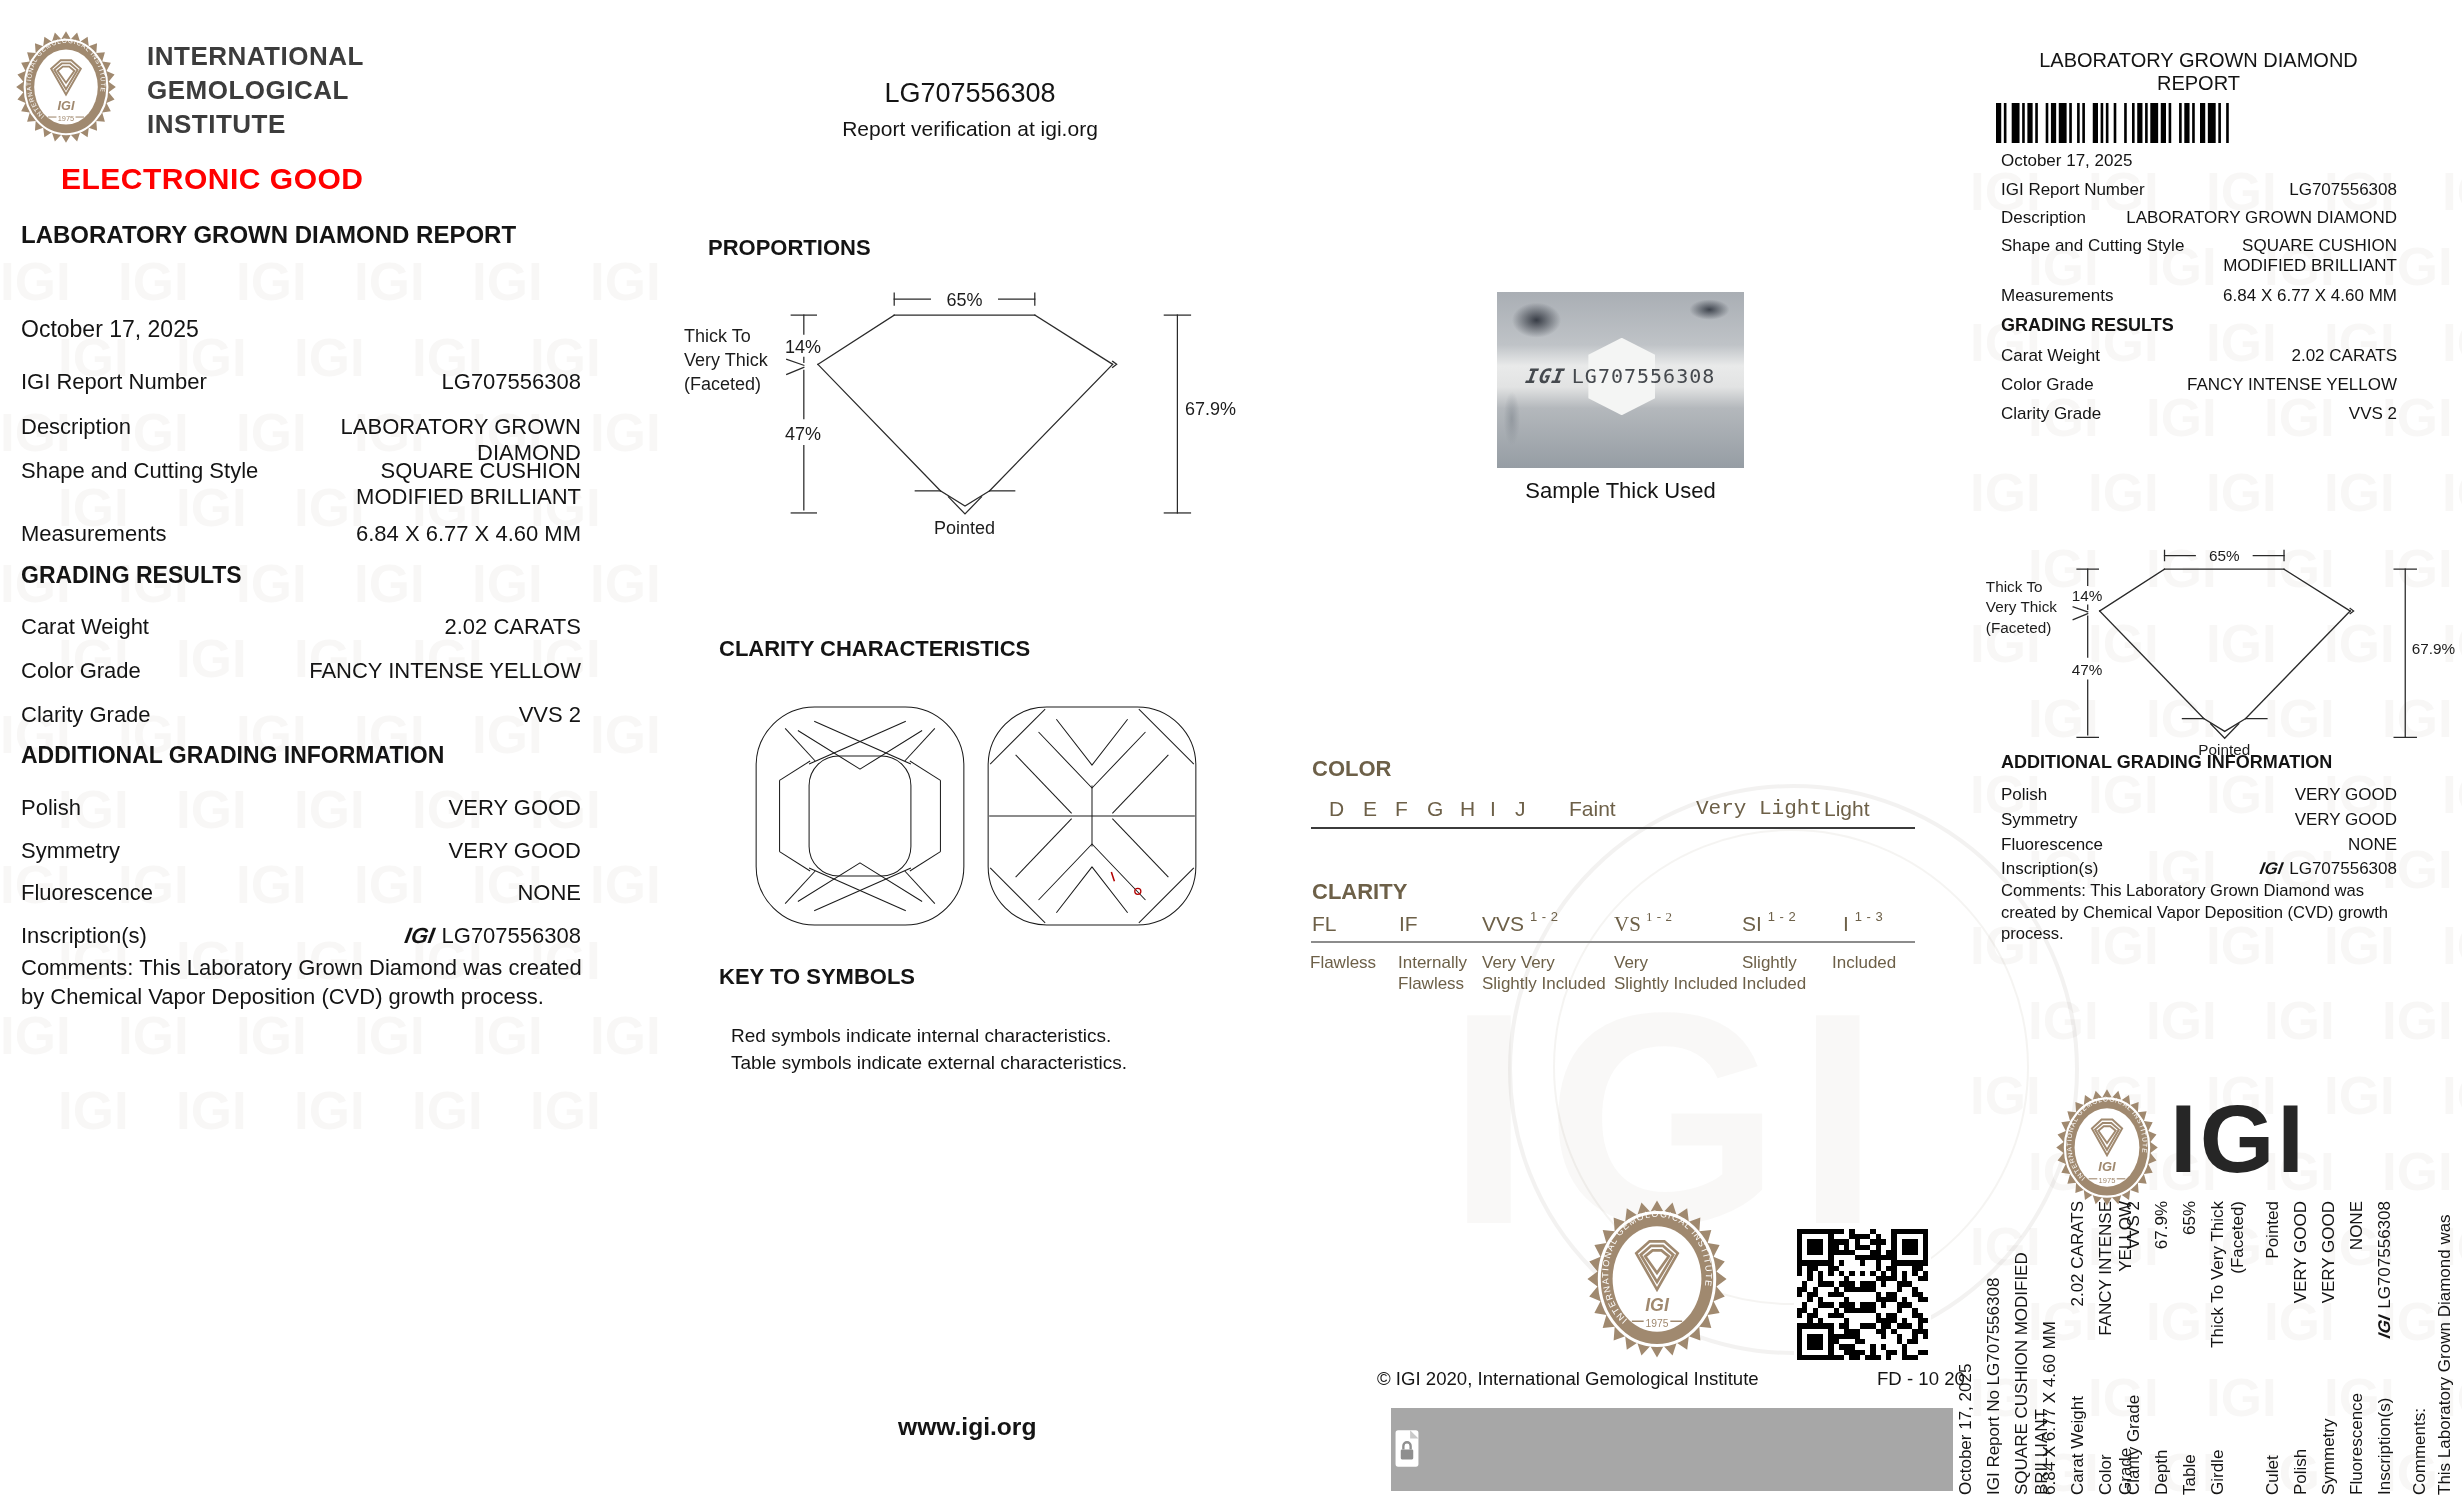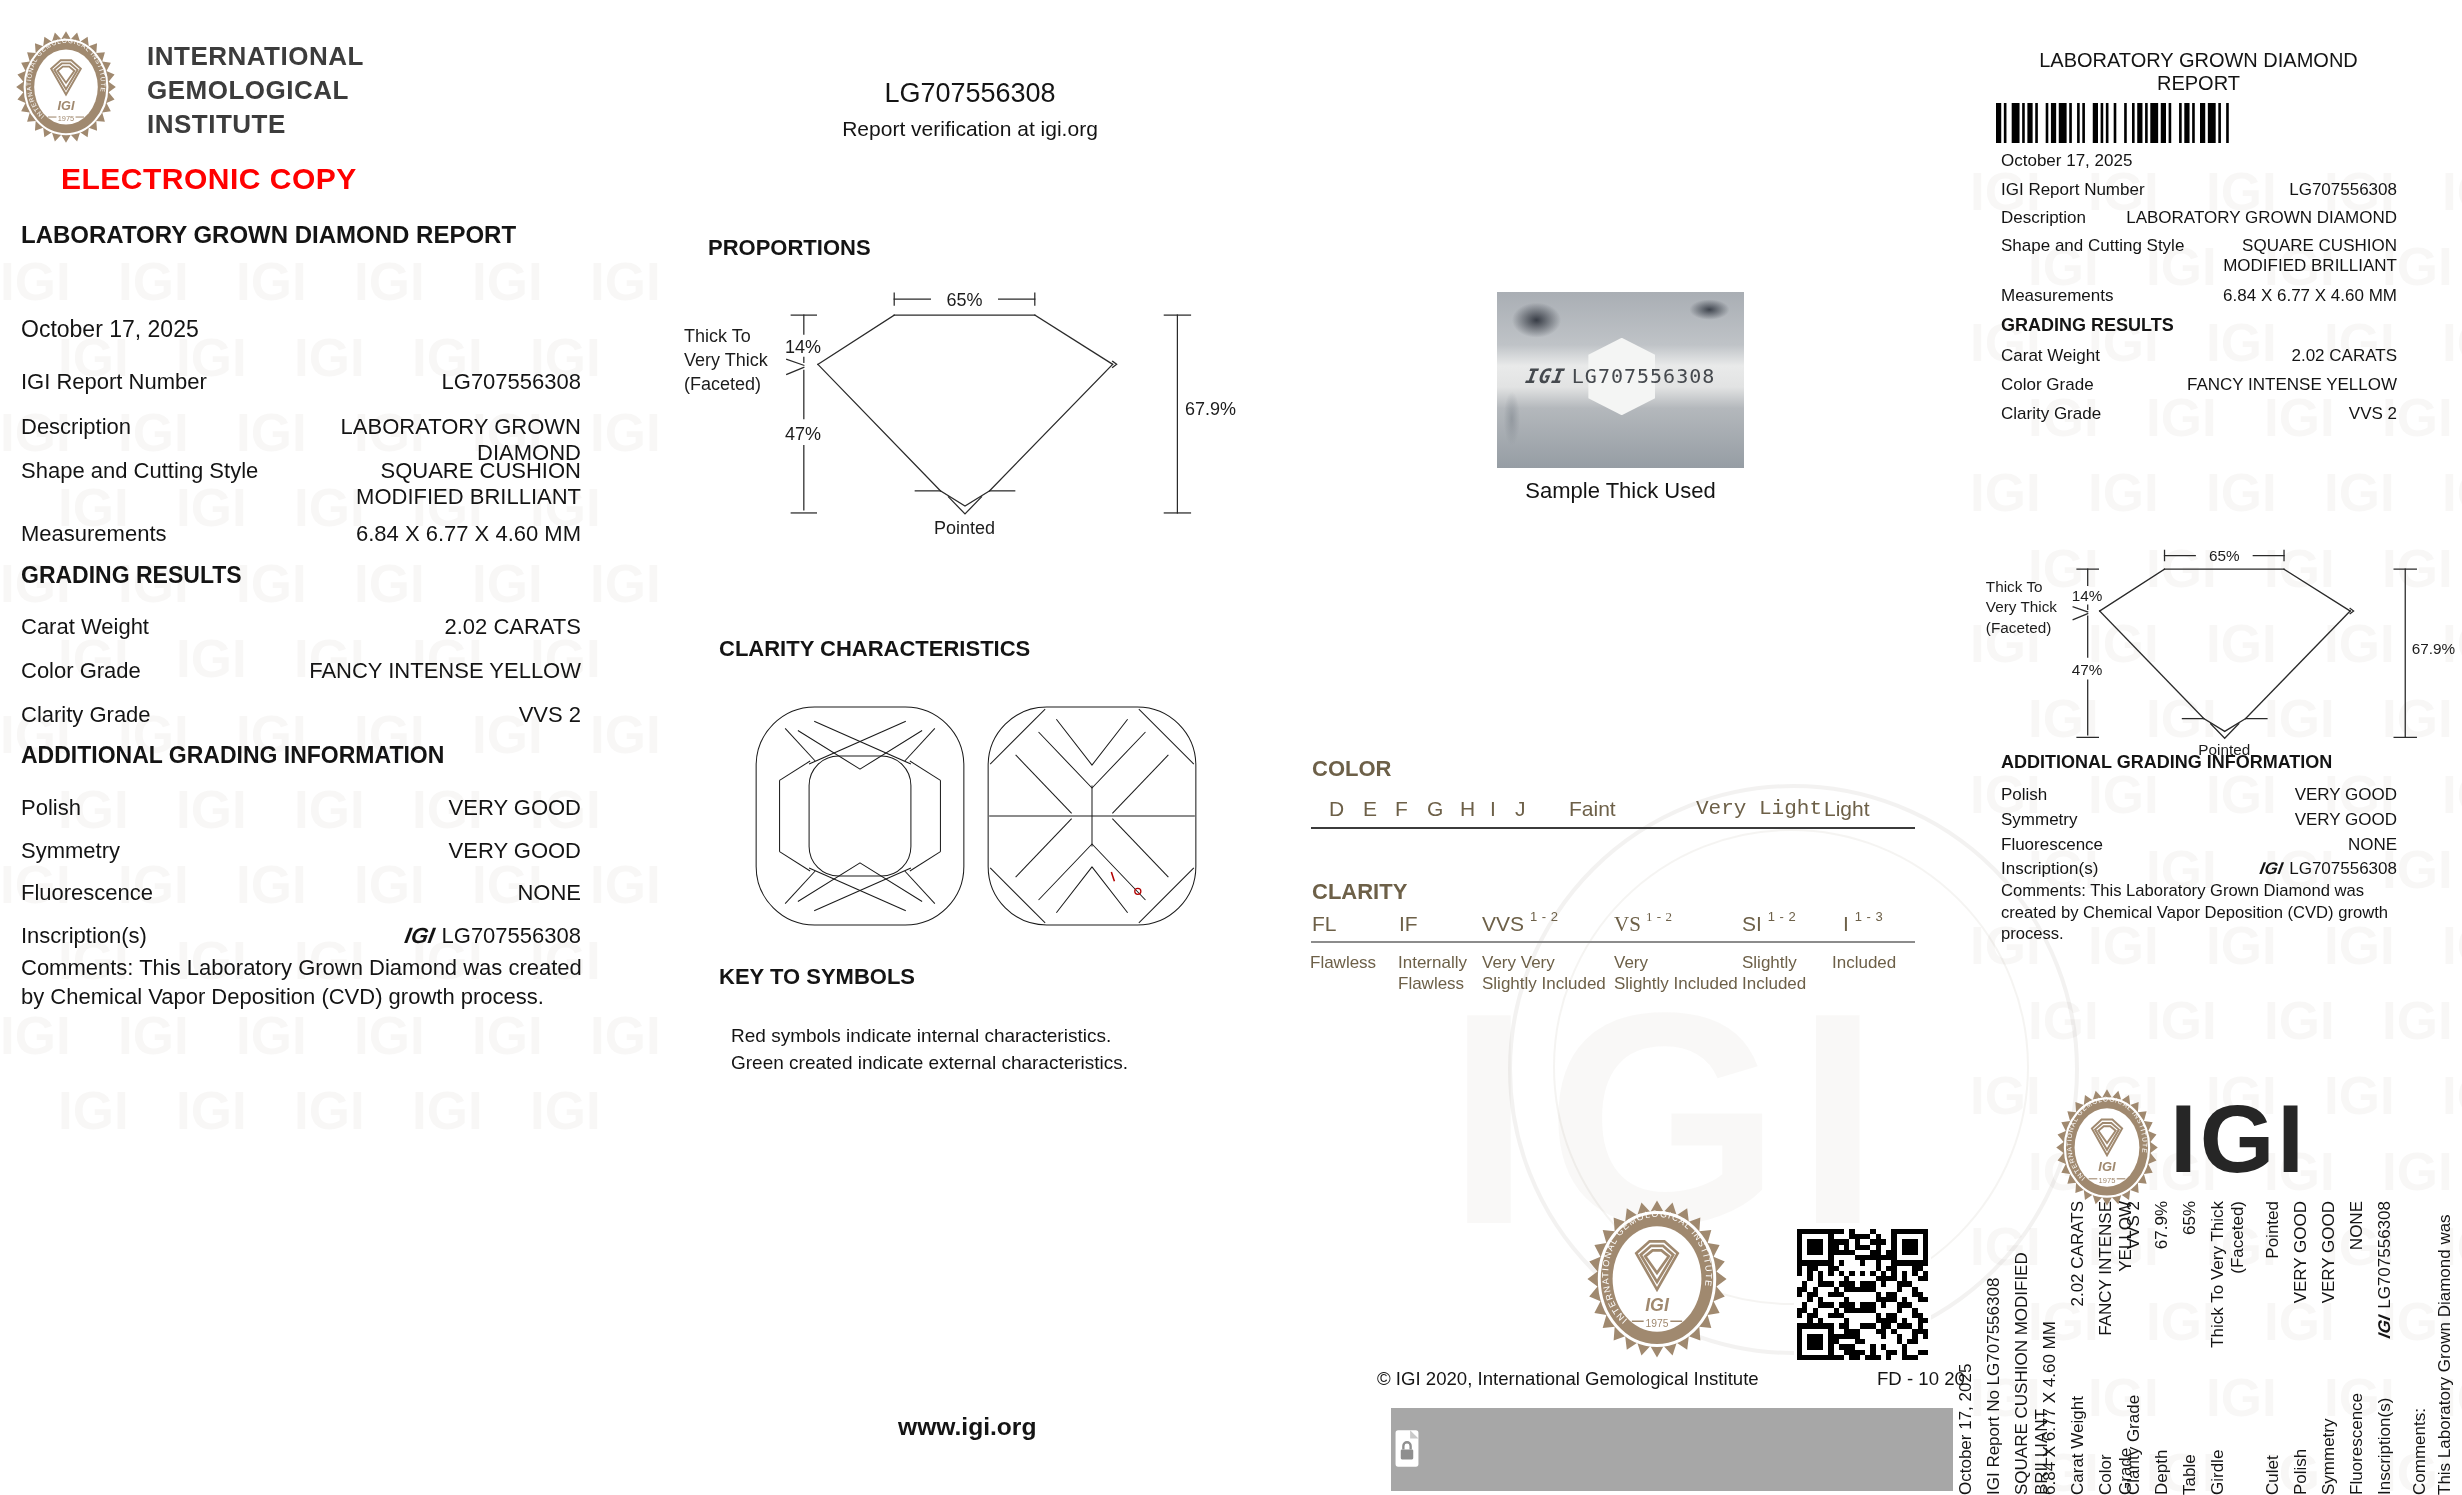--- a/index.html
+++ b/index.html
@@ -250,21 +250,21 @@
             <path d="M42,40 L47,36 L53,36 L58,40 L50,51 Z"></path>
           </g>
           <text x="50" y="76" font-size="12" font-weight="bold" font-style="italic" fill="#a0896f" text-anchor="middle">IGI</text>
           <line x1="33" y1="83" x2="41" y2="83" stroke="#a0896f" stroke-width="1"></line>
           <line x1="59" y1="83" x2="67" y2="83" stroke="#a0896f" stroke-width="1"></line>
           <text x="50" y="86.5" font-size="7" fill="#a0896f" text-anchor="middle">1975</text>
         </svg></div>
     <div class="abs inst-name" style="left: 147px; top: 39px; white-space: pre-line;">INTERNATIONAL
 GEMOLOGICAL
 INSTITUTE</div>
-    <div class="abs ecopy" style="left:61px;top:162px;">ELECTRONIC COPY</div>
+    <div class="abs ecopy" style="left:61px;top:162px;">ELECTRONIC GOOD</div>
     <div class="abs ltitle" style="left:21px;top:221px;">LABORATORY GROWN DIAMOND REPORT</div>
 
     <div class="abs ldate" style="left:21px;top:316px;">October 17, 2025</div>
 
     <div class="lrow" style="top:369px;">
       <span class="lbl">IGI Report Number</span>
       <span class="val">LG707556308</span>
     </div>
     <div class="lrow" style="top:414px;">
       <span class="lbl">Description</span>
@@ -417,21 +417,21 @@
         </g>
         <g stroke="#b30000" fill="none">
           <line x1="248" y1="330" x2="254" y2="348" stroke-width="3"></line>
           <circle cx="300" cy="368" r="6" stroke-width="2.5"></circle>
         </g>
       </svg>
     </div>
 
     <div class="shead" style="left:719px;top:964px;">KEY TO SYMBOLS</div>
     <div class="keyline" style="top:1025px;">Red symbols indicate internal characteristics.</div>
-    <div class="keyline" style="top:1052px;">Green created indicate external characteristics.</div>
+    <div class="keyline" style="top:1052px;">Table symbols indicate external characteristics.</div>
 
     <div class="website">www.igi.org</div>
 
     <div class="sample">
       <div class="facet"></div>
       <div class="ins"><span class="igi-glyph">IGI</span><span>LG707556308</span></div>
     </div>
     <div class="sample-cap">Sample Thick Used</div>
 
     <div class="scale-title" style="left:1312px;top:756px;">COLOR</div>

